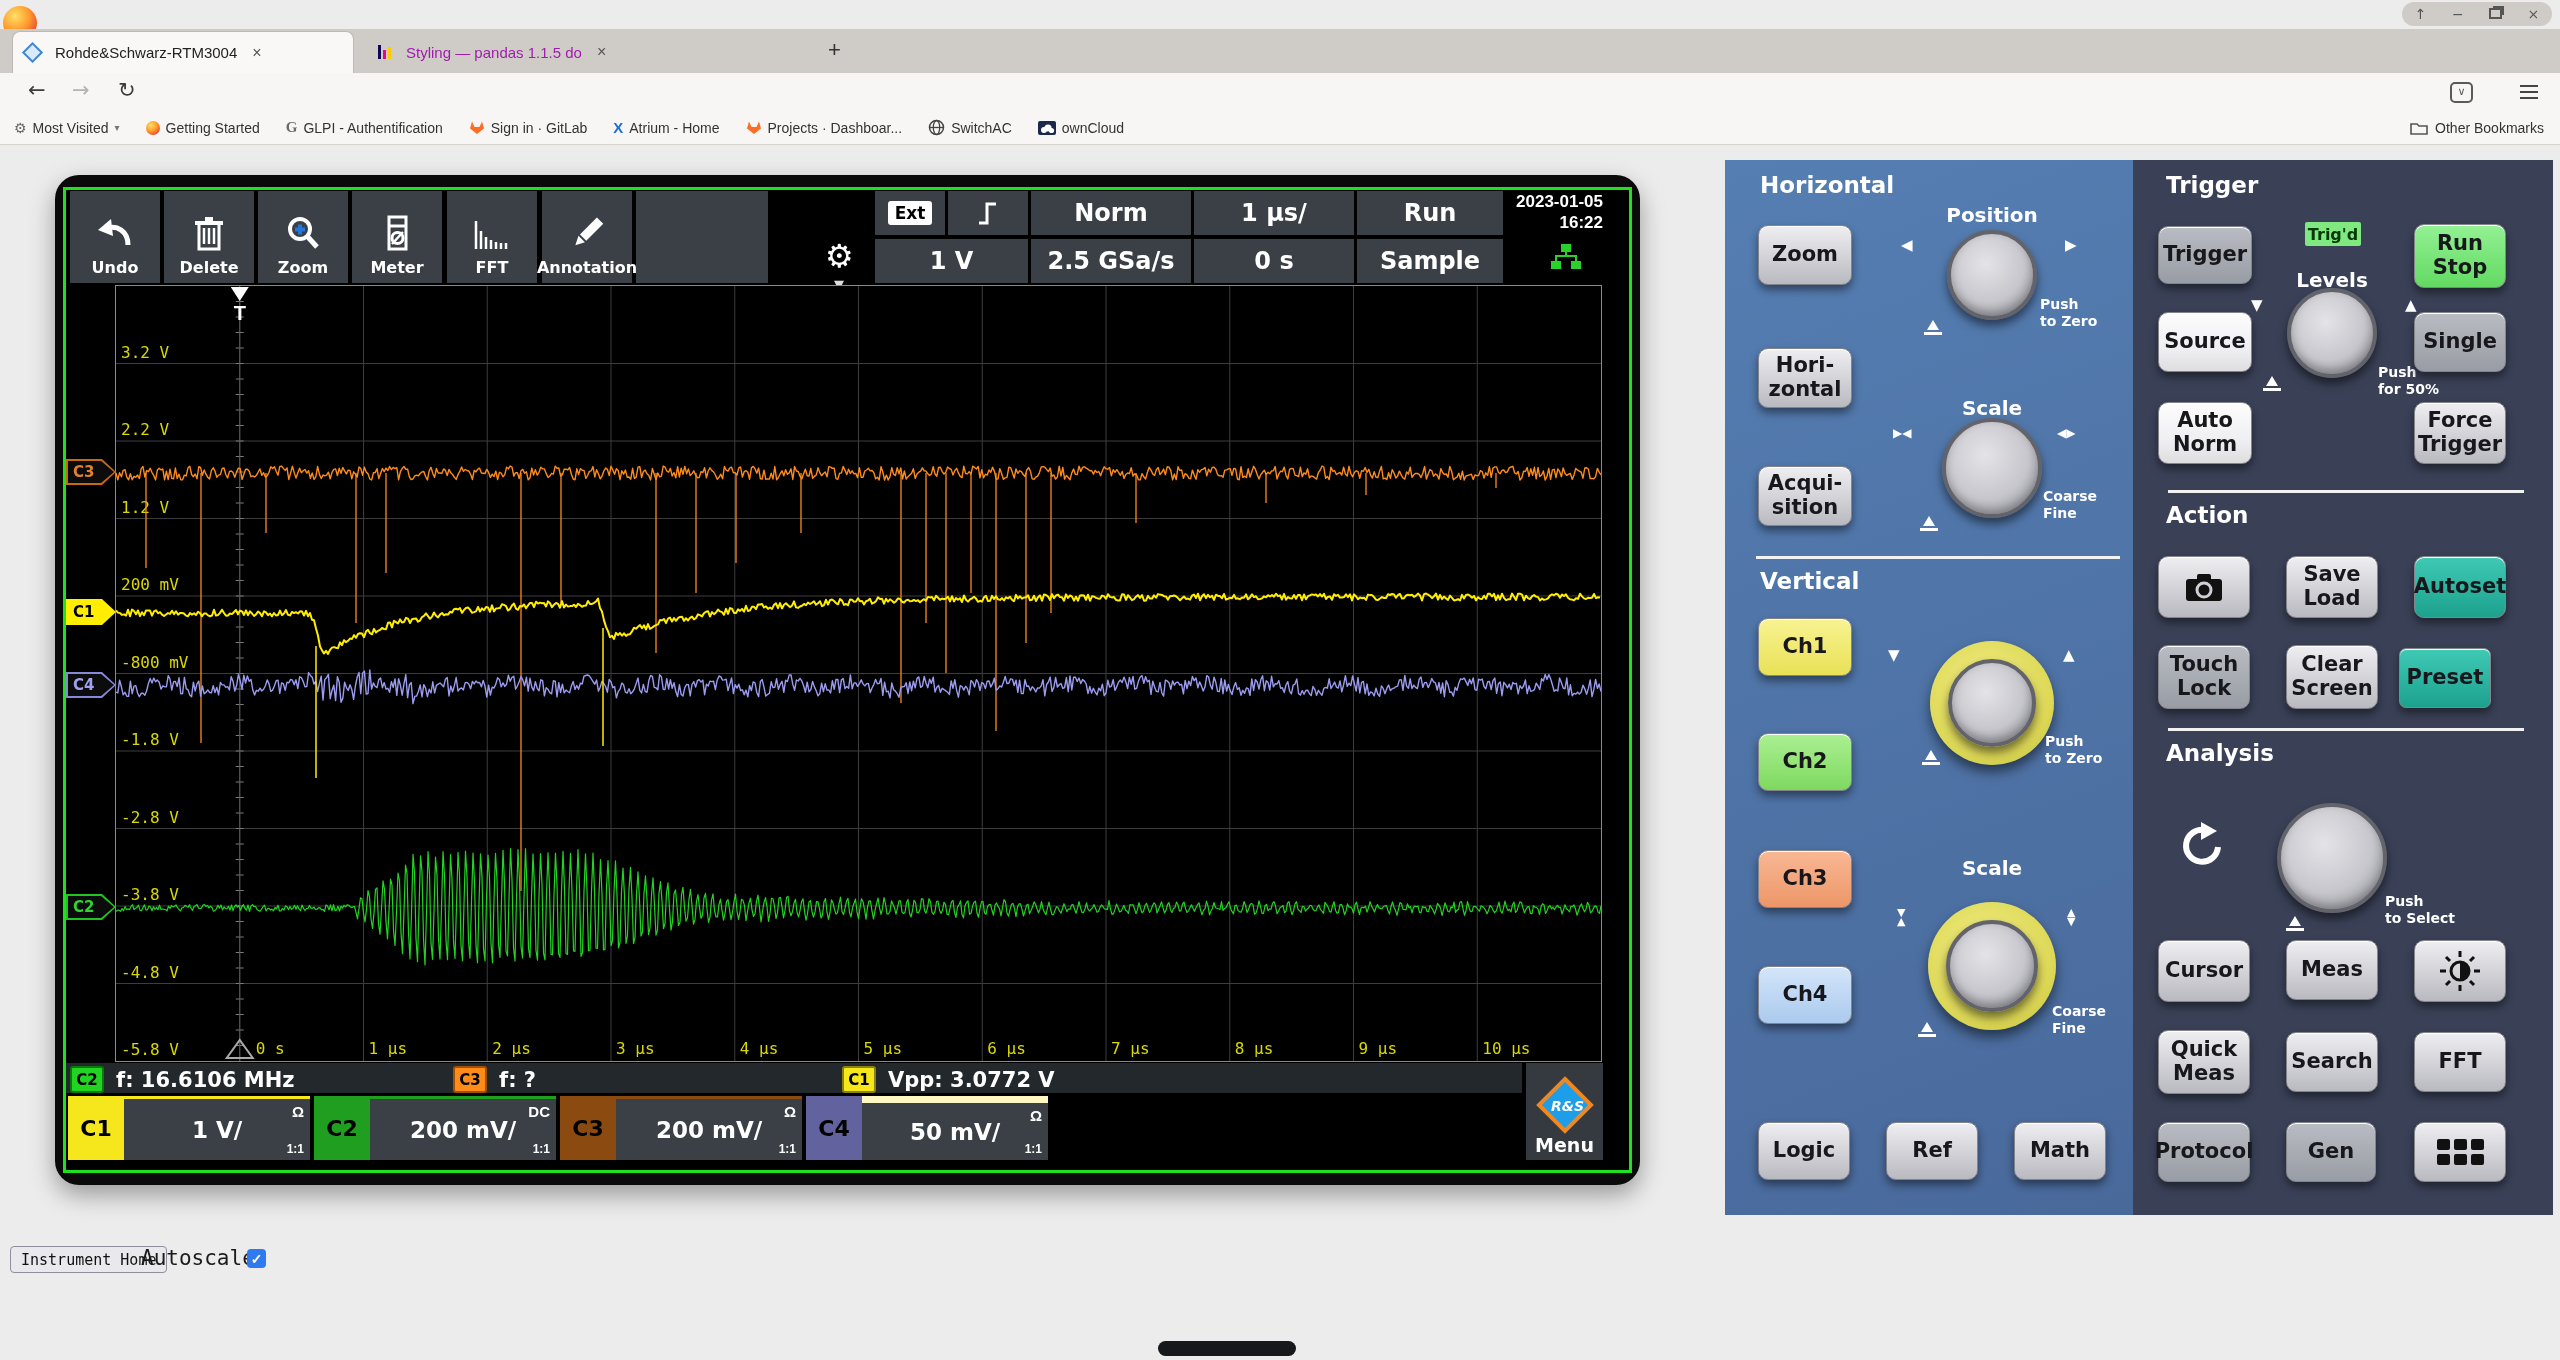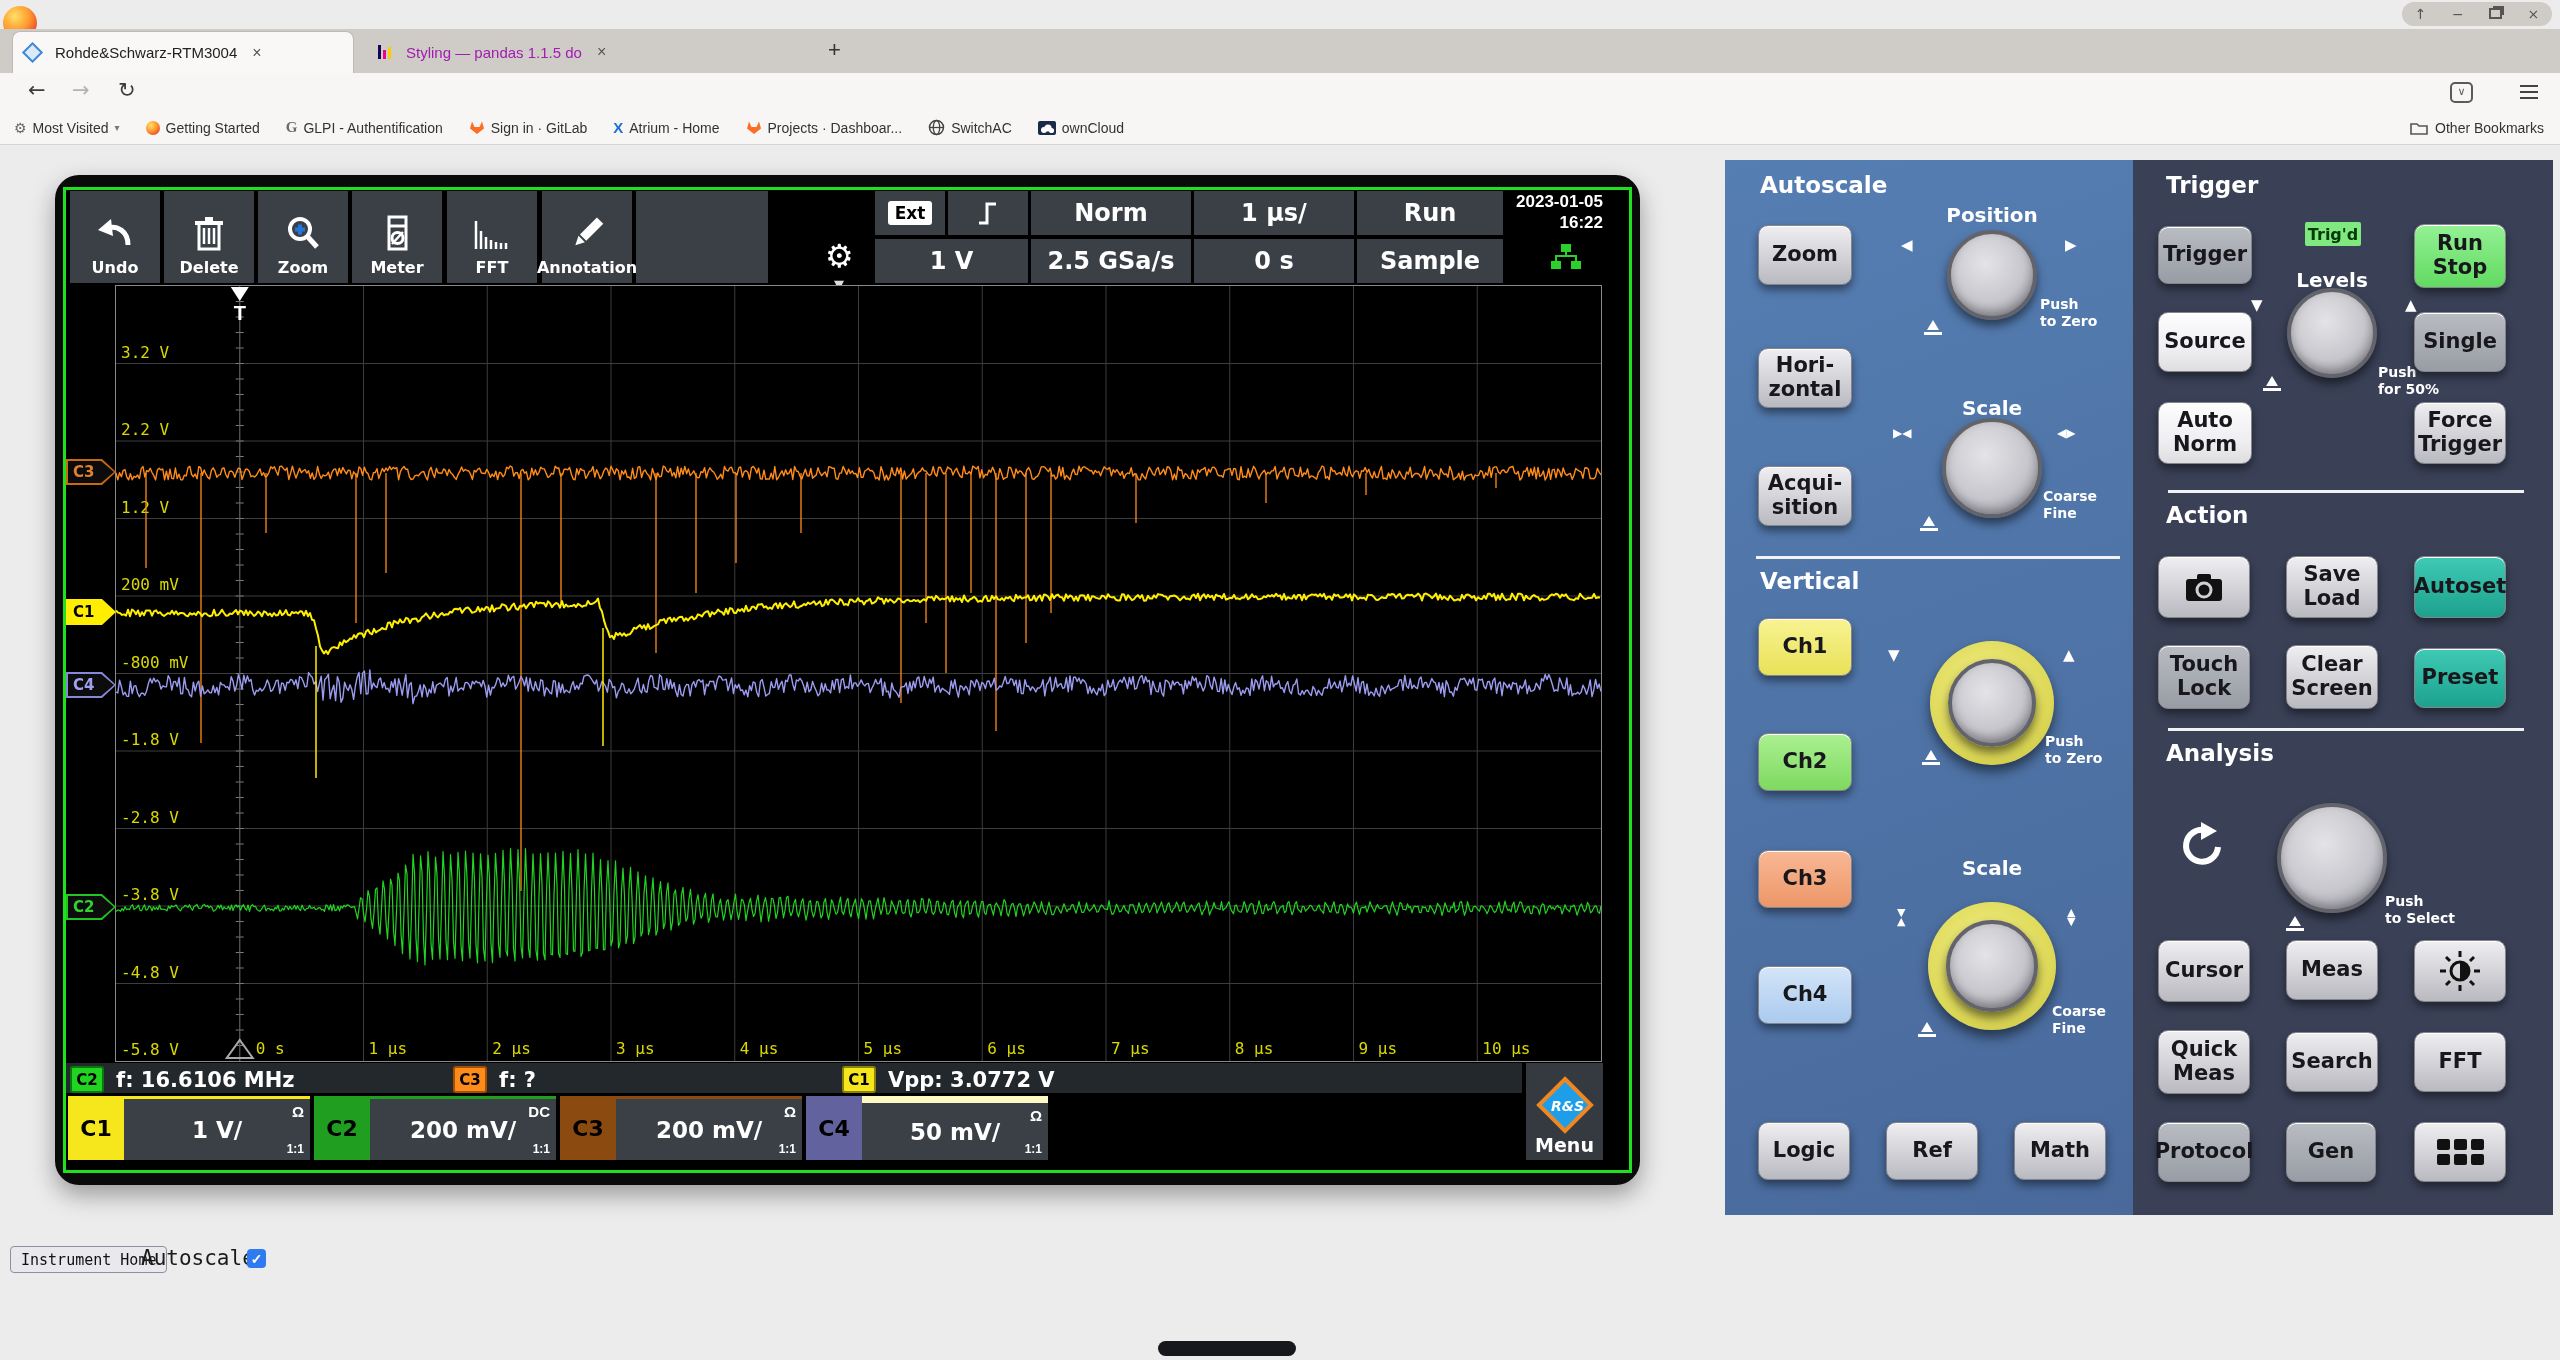--- a/index.html
+++ b/index.html
@@ -528,21 +528,21 @@
     <div class="abs" id="menucell">
       <svg width="58" height="58">
         <polygon points="29,3 55,29 29,55 3,29" fill="#1e9de8" stroke="#f08822" stroke-width="4"></polygon>
         <text x="15" y="35" fill="#fff" font-size="14" font-style="italic" font-weight="bold" font-family="DejaVu Sans, sans-serif">R&amp;S</text>
       </svg>
       <span id="menulabel">Menu</span>
     </div>
   </div>
 
   <div class="abs" id="bluepanel">
-    <div class="abs phead" style="left:35px;top:12px;">Autoscale</div>
+    <div class="abs phead" style="left:35px;top:12px;">Horizontal</div>
     <div class="abs pb" style="left:33px;top:65px;width:92px;height:58px;">Zoom</div>
     <div class="abs hint" style="left:200px;top:43px;width:134px;text-align:center;font-size:20px;">Position</div>
     <span class="abs karrow" style="left:176px;top:76px;">◀</span>
     <span class="abs karrow" style="left:340px;top:76px;">▶</span>
     <div class="abs knob" style="left:222px;top:70px;width:90px;height:90px;"></div>
     <div class="abs pushicon" style="left:198px;top:160px;"></div>
     <div class="abs hint" style="left:315px;top:136px;">Push
 to Zero</div>
     <div class="abs pb" style="left:33px;top:188px;width:92px;height:58px;">Hori-
 zontal</div>
@@ -613,21 +613,21 @@
         <circle cx="20" cy="19" r="7" fill="none" stroke="#cfcfd5" stroke-width="3"></circle>
       </svg>
     </div>
     <div class="abs pb" style="left:153px;top:396px;width:90px;height:60px;">Save
 Load</div>
     <div class="abs pb teal" style="left:281px;top:396px;width:90px;height:60px;">Autoset</div>
     <div class="abs pb mid" style="left:25px;top:485px;width:90px;height:62px;">Touch
 Lock</div>
     <div class="abs pb" style="left:153px;top:485px;width:90px;height:62px;">Clear
 Screen</div>
-    <div class="abs pb teal" style="left:281px;top:488px;width:90px;height:58px;">Preset</div>
+    <div class="abs pb teal" style="left:266px;top:488px;width:90px;height:58px;border-radius:7px;">Preset</div>
     <div class="abs pdivider" style="left:35px;top:568px;width:356px;"></div>
     <div class="abs phead" style="left:33px;top:580px;">Analysis</div>
     <div class="abs" style="left:44px;top:660px;">
       <svg width="50" height="50">
         <path d="M41,27 A16,16 0 1 1 28,10" stroke="#fff" stroke-width="6" fill="none"></path>
         <polygon points="24,2 24,20 40,11" fill="#fff"></polygon>
       </svg>
     </div>
     <div class="abs knob" style="left:144px;top:643px;width:110px;height:110px;"></div>
     <div class="abs hint" style="left:252px;top:733px;">Push

